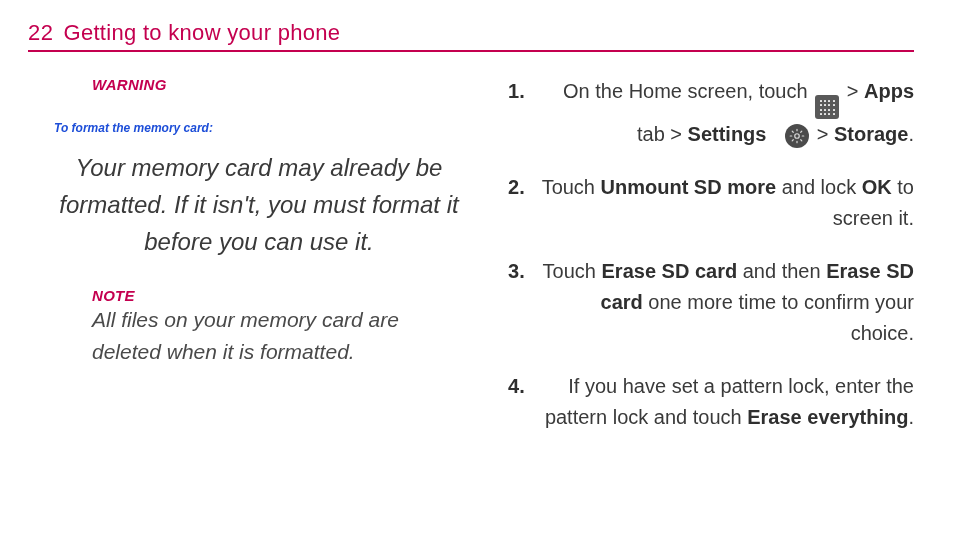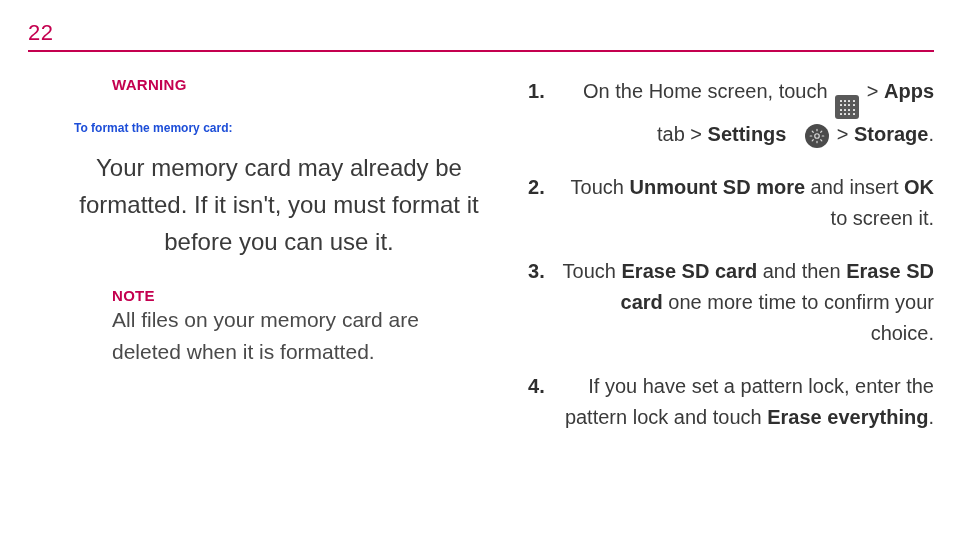--- a/index.html
+++ b/index.html
@@ -10,21 +10,21 @@
     background: #ffffff;
     font-family: "Helvetica Neue", Helvetica, Arial, sans-serif;
     color: #3a3a3a;
     -webkit-font-smoothing: antialiased;
   }
   .page {
     position: relative;
     width: 954px;
     height: 386px;
     box-sizing: border-box;
-    padding: 20px 20px 20px 28px;
+    padding: 20px 40px 20px 28px;
   }
   .header {
     display: flex;
     align-items: baseline;
     border-bottom: 2px solid #c4004f;
     padding-bottom: 4px;
     margin-bottom: 24px;
   }
   .page-num {
     font-size: 22px;
@@ -39,21 +39,21 @@
     color: #c4004f;
     letter-spacing: 0.3px;
   }
   .columns {
     display: flex;
     gap: 40px;
   }
   .col {
     width: 430px;
   }
-  .col.left  { margin-left: 46px; }
+  .col.left  { margin-left: 26px; font-style: italic; }
   .col.right { margin-left: 0px; text-align: right; }
 
   
   .warning-block { margin-bottom: 28px; }
   .warning-label {
     color: #c4004f;
     font-weight: 700;
     font-size: 15px;
     letter-spacing: 0.3px;
     margin-left: 38px;
@@ -164,20 +164,21 @@
   }
   .icon-settings svg { width: 18px; height: 18px; }
 </style>
 </head>
 <body>
 
 <div class="page">
 
   <div class="header">
     <span class="page-num">22</span>
+    <span class="page-title">Getting to know your phone</span>
   </div>
 
   <div class="columns">
 
     <div class="col left">
 
       <div class="warning-block">
         <div class="warning-label">WARNING</div>
       </div>
 
@@ -228,21 +229,21 @@
               <path d="M12 3v2M12 19v2M3 12h2M19 12h2M5.6 5.6l1.4 1.4M17 17l1.4 1.4M18.4 5.6L17 7M7 17l-1.4 1.4" stroke="#d8d8d8" stroke-width="1.6" stroke-linecap="round"></path>
             </svg>
           </span>
           <span> &gt; </span>
           <span class="b">Storage</span><span>.</span>
         </li>
 
         <li>
           <span>Touch </span>
           <span class="b">Unmount SD more</span>
-          <span> and insert </span>
+          <span> and lock </span>
           <span class="b">OK</span>
           <span> to screen it.</span>
         </li>
 
         <li>
           <span>Touch </span>
           <span class="b">Erase SD card</span>
           <span> and then </span>
           <span class="b">Erase SD card</span>
           <span> one more time to confirm your choice.</span>

